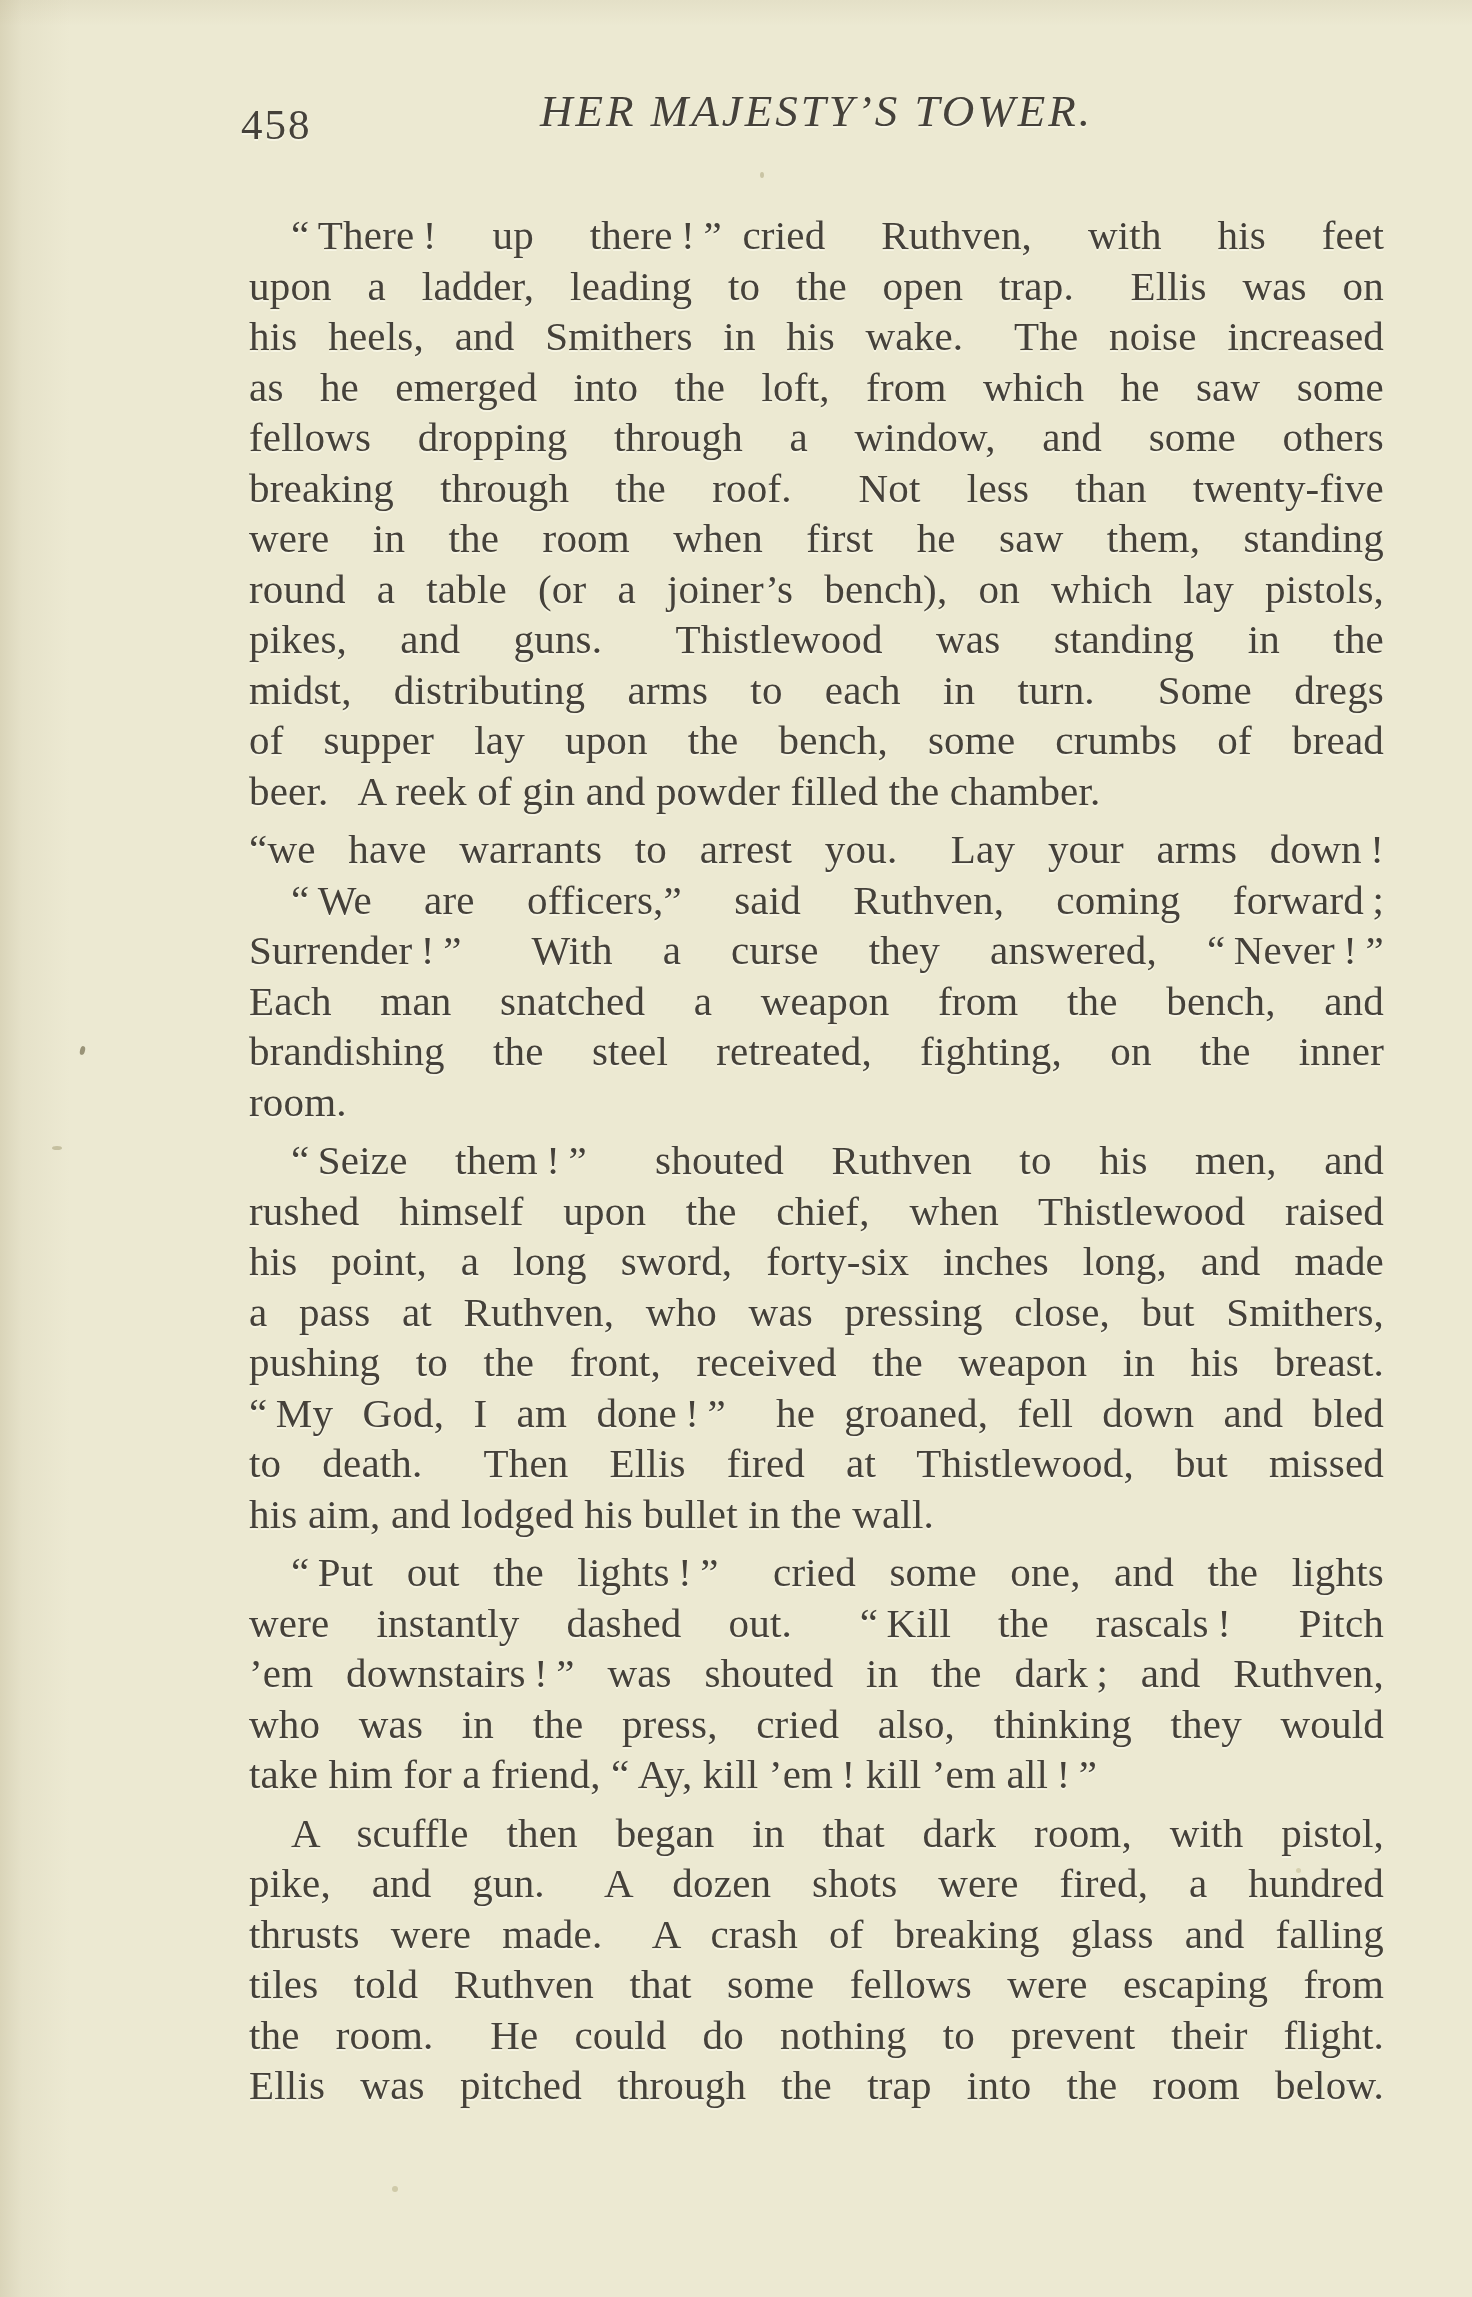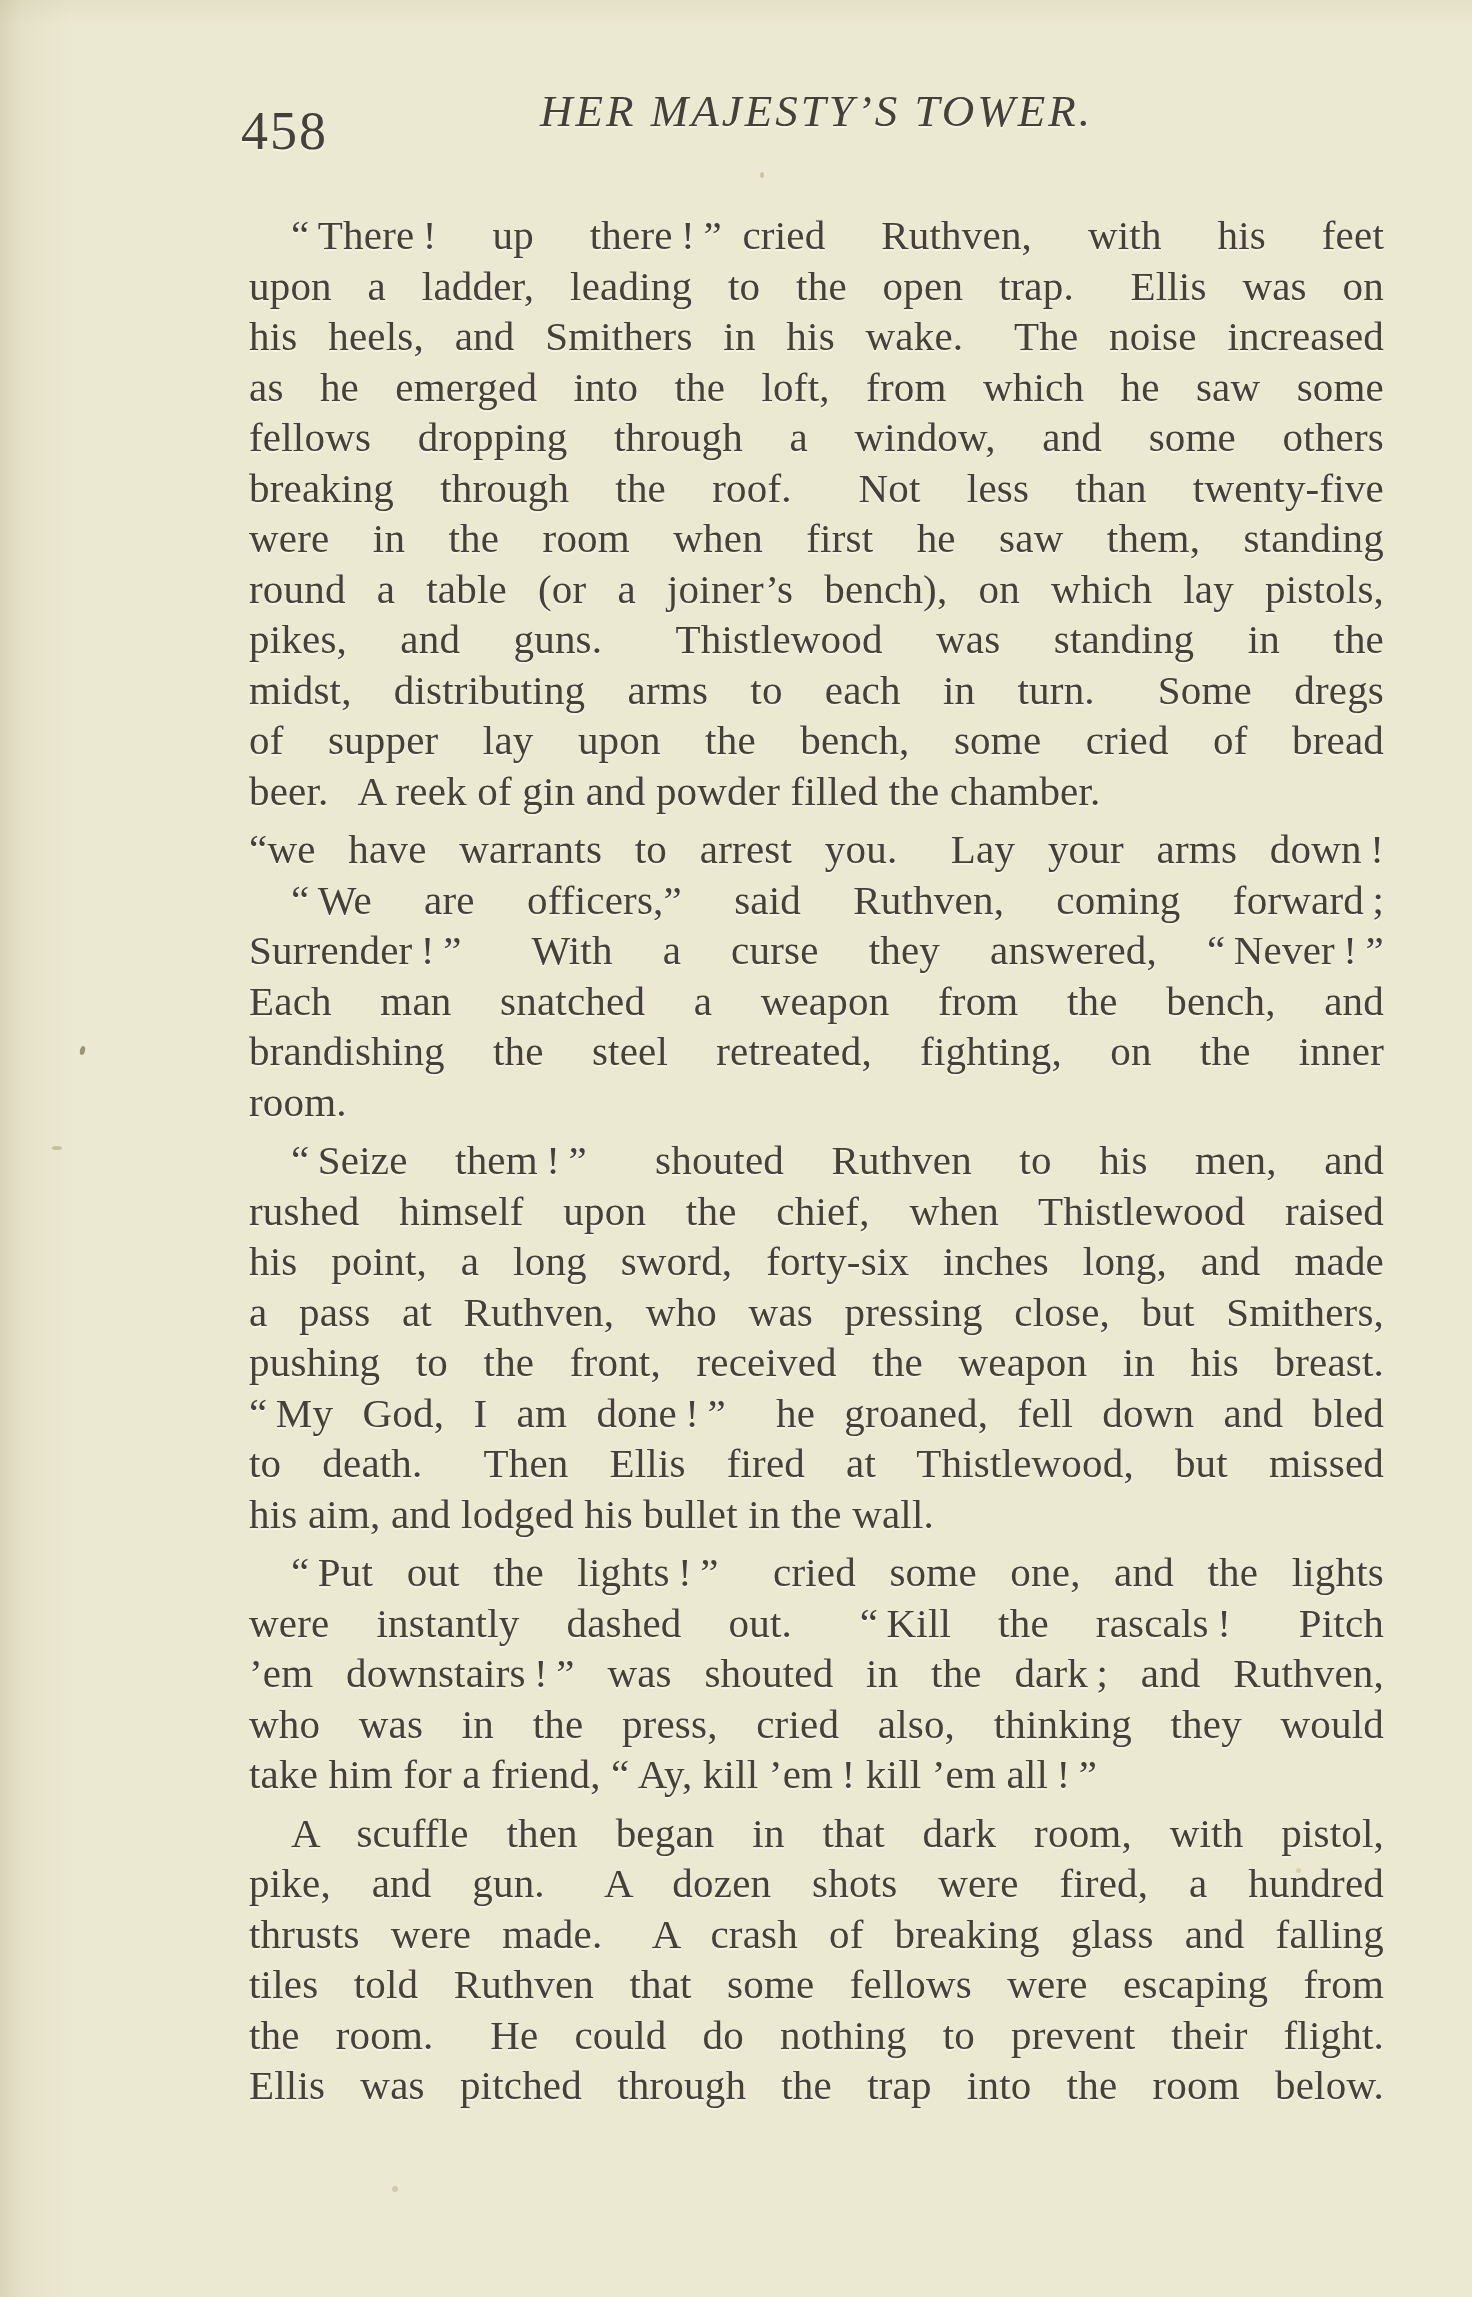--- a/index.html
+++ b/index.html
@@ -10,21 +10,21 @@
       radial-gradient(140% 125% at 56% 42%, rgba(0,0,0,0) 62%, rgba(152,140,98,0.16) 100%),
       linear-gradient(90deg, rgba(170,158,120,0.28) 0px, rgba(170,158,120,0.10) 22px, rgba(170,158,120,0) 70px),
       linear-gradient(180deg, rgba(170,158,120,0.12) 0px, rgba(170,158,120,0) 26px),
       var(--paper,#ece9d2);
     overflow:hidden;
     font-family:"Liberation Serif","DejaVu Serif",serif;
     color:var(--ink,#45413a);
   }
   .folio{
     position:absolute;left:241px;top:100px;
-    font-size:54px;letter-spacing:2px;
+    font-size:43px;letter-spacing:2px;
   }
   .running-title{
     position:absolute;left:241px;top:85px;width:1151px;
     text-align:center;
     font-style:italic;
     font-size:45px;
     letter-spacing:3px;
     white-space:nowrap;
   }
   .page-text{
@@ -61,21 +61,21 @@
         <div class="line first">“ There ! up there ! ” cried Ruthven, with his feet</div>
         <div class="line">upon a ladder, leading to the open trap.  Ellis was on</div>
         <div class="line">his heels, and Smithers in his wake.  The noise increased</div>
         <div class="line">as he emerged into the loft, from which he saw some</div>
         <div class="line">fellows dropping through a window, and some others</div>
         <div class="line">breaking through the roof.  Not less than twenty-five</div>
         <div class="line">were in the room when first he saw them, standing</div>
         <div class="line">round a table (or a joiner’s bench), on which lay pistols,</div>
         <div class="line">pikes, and guns.  Thistlewood was standing in the</div>
         <div class="line">midst, distributing arms to each in turn.  Some dregs</div>
-        <div class="line">of supper lay upon the bench, some cried of bread</div>
+        <div class="line">of supper lay upon the bench, some crumbs of bread</div>
         <div class="line short">beer.  A reek of gin and powder filled the chamber.</div>
       </div>
       <div class="paragraph">
         <div class="line">“we have warrants to arrest you.  Lay your arms down !</div>
         <div class="line first">“ We are officers,” said Ruthven, coming forward ;</div>
         <div class="line">Surrender ! ”  With a curse they answered, “ Never ! ”</div>
         <div class="line">Each man snatched a weapon from the bench, and</div>
         <div class="line">brandishing the steel retreated, fighting, on the inner</div>
         <div class="line short">room.</div>
       </div>

